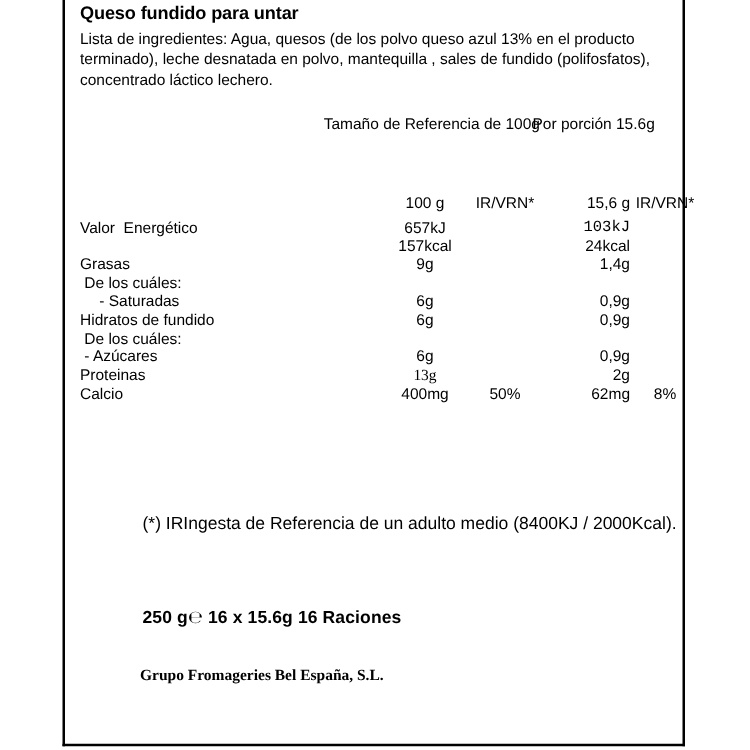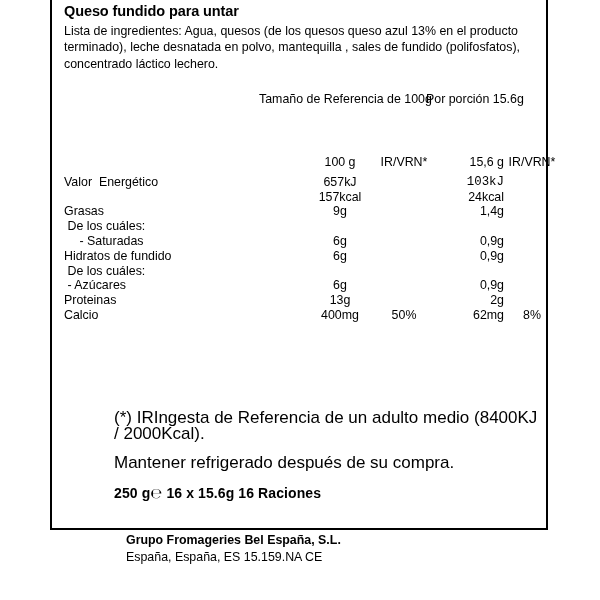--- a/index.html
+++ b/index.html
@@ -12,21 +12,21 @@
     height: 600px;
     font-family: "Liberation Sans", sans-serif;
     color: #000000;
     overflow: hidden;
   }
   #label {
     position: absolute;
     left: 50px;
     top: 0px;
     width: 498px;
-    height: 530px;
+    height: 597px;
     border-left: 2px solid #000;
     border-right: 2px solid #000;
     border-bottom: 2px solid #000;
     border-top: 0;
     box-sizing: border-box;
     background: #fff;
   }
   .pad {
     position: relative;
     padding: 0 10px 0 12px;
@@ -75,43 +75,43 @@
   }
   .unitrow { top: 63px; }
   .col-lbl  { left: 0px;   text-align: center; }
   .col-v1   { left: 245px; width: 62px; text-align: center; }
   .col-p1   { left: 312px; width: 56px; text-align: center; }
   .col-v2   { left: 378px; width: 62px; text-align: right; }
   .col-p2   { left: 443px; width: 50px; text-align: center; }
 
   
   .foot {
-    font-size: 17px;
+    font-size: 14px;
     line-height: 16px;
   }
   .footnote { position: absolute; top: 410px; left: 62px; }
   .keep     { position: absolute; top: 455px; left: 62px; }
   .weight   {
     position: absolute; top: 485px; left: 62px;
     font-size: 14px; font-weight: bold; letter-spacing: 0.1px;
   }
-  .company  { position: absolute; top: 531px; left: 74px; }
+  .company  { position: absolute; top: 531px; left: 60px; font-family: Liberation Serif, serif; }
   .company .name { font-weight: bold; font-size: 12.4px; line-height: 18px; }
   .company .addr { font-size: 12.4px; line-height: 17px; }
   .est { font-family: "DejaVu Sans", sans-serif; font-weight: normal; }
 </style>
 </head>
 <body>
 
 <div id="label">
   <div class="pad">
 
     <div class="title">Queso fundido para untar</div>
 
-    <div class="ingredients"><span>Lista de ingredientes: Agua, </span><b>quesos</b><span> (de los quesos </span><b>queso</b><span> azul 13% en el producto terminado), </span><b>leche</b><span> desnatada en polvo, </span><b>mantequilla</b><span> , sales de fundido (polifosfatos), concentrado </span><b>láctico lechero.</b></div>
+    <div class="ingredients"><span>Lista de ingredientes: Agua, </span><b>quesos</b><span> (de los polvo </span><b>queso</b><span> azul 13% en el producto terminado), </span><b>leche</b><span> desnatada en polvo, </span><b>mantequilla</b><span> , sales de fundido (polifosfatos), concentrado </span><b>láctico lechero.</b></div>
 
     <div class="nut" id="nutrition-table">
       <div class="cell hdr hdr-a">Tamaño de Referencia de 100g</div>
       <div class="cell hdr hdr-b">Por porción 15.6g</div>
 
       <div class="cell unitrow col-v1">100 g</div>
       <div class="cell unitrow col-p1">IR/VRN*</div>
       <div class="cell unitrow col-v2">15,6 g</div>
       <div class="cell unitrow col-p2">IR/VRN*</div>
     <div class="cell col-lbl" style="top: 83px;">Valor  Energético</div>
@@ -128,33 +128,31 @@
         <div class="cell col-v1" style="top: 142.2px;">6g</div>
         <div class="cell col-v2" style="top: 142.2px;">0,9g</div>
         <div class="cell col-lbl" style="top: 157px;">Hidratos de fundido</div>
         <div class="cell col-v1" style="top: 157px;">6g</div>
         <div class="cell col-v2" style="top: 157px;">0,9g</div>
         <div class="cell col-lbl" style="top: 171.8px;"> De los cuáles:</div>
         <div class="cell col-lbl" style="top: 186.6px;"> - Azúcares</div>
         <div class="cell col-v1" style="top: 186.6px;">6g</div>
         <div class="cell col-v2" style="top: 186.6px;">0,9g</div>
         <div class="cell col-lbl" style="top: 201.4px;">Proteinas</div>
-        <div class="cell col-v1" style="top: 201.4px;">13g</div>
+        <div class="cell col-v1" style="top: 201.4px; font-family: Liberation Serif, serif;">13g</div>
         <div class="cell col-v2" style="top: 201.4px;">2g</div>
         <div class="cell col-lbl" style="top: 216.2px;">Calcio</div>
         <div class="cell col-v1" style="top: 216.2px;">400mg</div>
         <div class="cell col-p1" style="top: 216.2px;">50%</div>
         <div class="cell col-v2" style="top: 216.2px;">62mg</div>
         <div class="cell col-p2" style="top: 216.2px;">8%</div>
       </div>
 
     <div class="foot footnote">(*) IRIngesta de Referencia de un adulto medio (8400KJ / 2000Kcal).</div>
-    <div class="foot keep">Mantener refrigerado después de su compra.</div>
 
     <div class="weight"><span>250 g</span><span class="est">℮</span>&nbsp;<span>16 x 15.6g  16 Raciones</span></div>
 
     <div class="company">
       <div class="name">Grupo Fromageries Bel España, S.L.</div>
-      <div class="addr">España,  España,  ES 15.159.NA CE</div>
     </div>
 
   </div>
 </div>
 
 </body></html>

